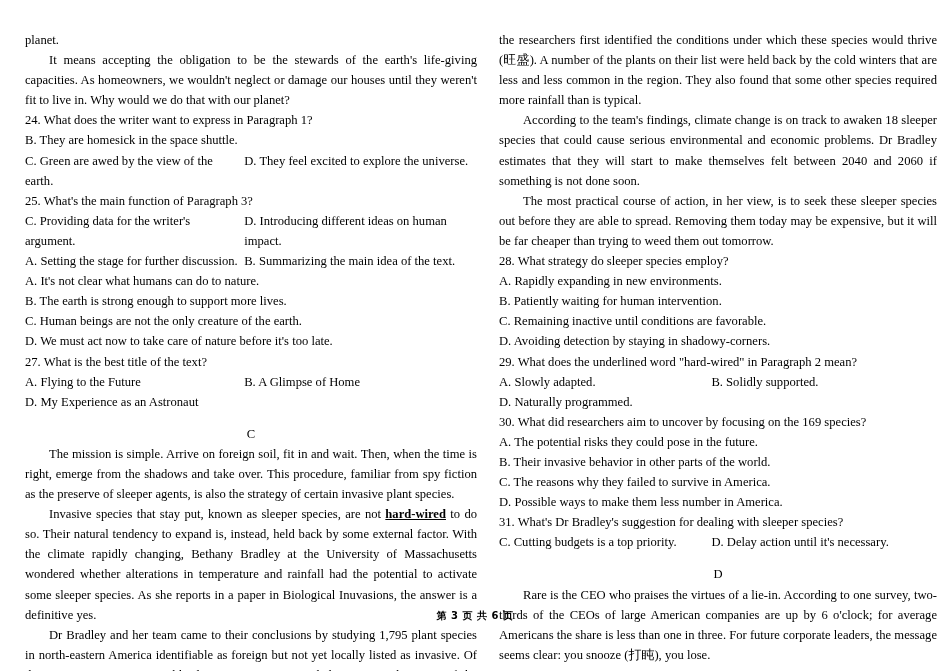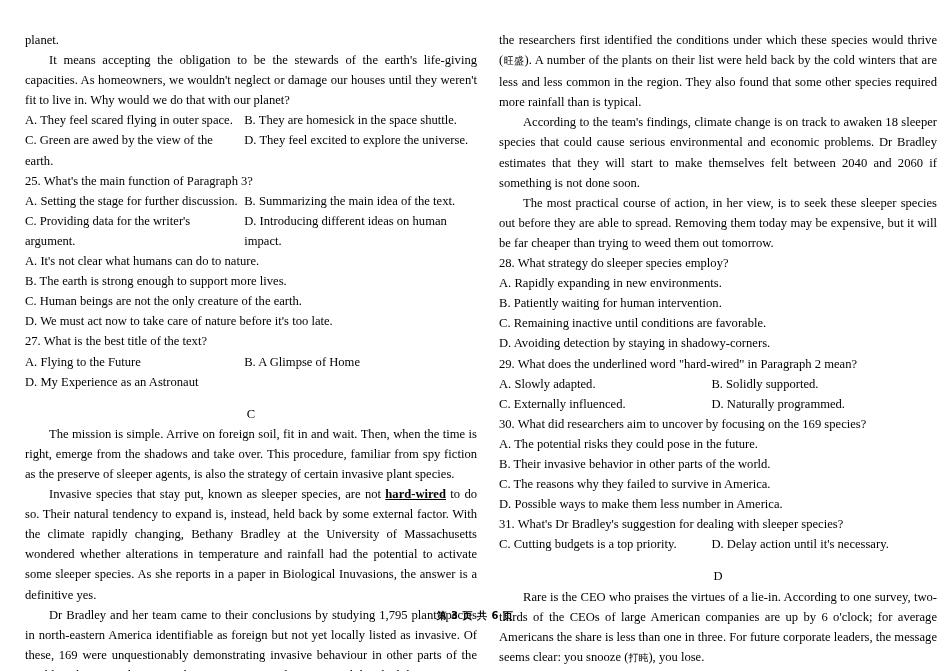--- a/index.html
+++ b/index.html
@@ -70,22 +70,22 @@
     margin: 0;
   }
   .spacer-sm { height: 12px; }
 
   .hardwired {
     font-weight: bold;
     text-decoration: underline;
   }
 
   .cjk {
-    font-family: Liberation Mono, monospace;
-    font-size: 10px;
+    font-family: Liberation Sans, sans-serif;
+    font-size: 13px;
   }
 
   .footer {
     position: absolute;
     left: 0;
     right: 0;
     top: 609px;
     text-align: center;
     font-size: 10px;
     letter-spacing: 0.5px;
@@ -98,37 +98,37 @@
 
 <div class="page">
   <div class="columns">
 
     <div class="col left">
 
       <p class="para cont">planet.</p>
 
       <p class="para indent">It means accepting the obligation to be the stewards of the earth's life-giving capacities. As homeowners, we wouldn't neglect or damage our houses until they weren't fit to live in. Why would we do that with our planet?</p>
 
+      <p class="qline">24. What does the writer want to express in Paragraph 1?</p>
       <div class="opts">
-        <div class="o">A. They feel scared flying in outer space.</div>
         <div class="o wide">B. They are homesick in the space shuttle.</div>
       </div>
       <div class="opts">
         <div class="o">C. Green are awed by the view of the earth.</div>
         <div class="o wide">D. They feel excited to explore the universe.</div>
       </div>
 
       <p class="qline">25. What's the main function of Paragraph 3?</p>
       <div class="opts">
+        <div class="o">C. Providing data for the writer's argument.</div>
+        <div class="o wide">D. Introducing different ideas on human impact.</div>
+      </div>
+      <div class="opts">
         <div class="o">A. Setting the stage for further discussion.</div>
         <div class="o wide">B. Summarizing the main idea of the text.</div>
-      </div>
-      <div class="opts">
-        <div class="o">C. Providing data for the writer's argument.</div>
-        <div class="o wide">D. Introducing different ideas on human impact.</div>
       </div>
 
       <p class="qline">A. It's not clear what humans can do to nature.</p>
       <p class="qline">B. The earth is strong enough to support more lives.</p>
       <p class="qline">C. Human beings are not the only creature of the earth.</p>
       <p class="qline">D. We must act now to take care of nature before it's too late.</p>
 
       <p class="qline">27. What is the best title of the text?</p>
       <div class="opts">
         <div class="o">A. Flying to the Future</div>
@@ -162,21 +162,20 @@
       <p class="qline">B. Patiently waiting for human intervention.</p>
       <p class="qline">C. Remaining inactive until conditions are favorable.</p>
       <p class="qline">D. Avoiding detection by staying in shadowy-corners.</p>
 
       <p class="qline">29. What does the underlined word "hard-wired" in Paragraph 2 mean?</p>
       <div class="opts">
         <div class="o">A. Slowly adapted.</div>
         <div class="o wide">B. Solidly supported.</div>
       </div>
       <div class="opts">
-        <div class="o">C. Externally influenced.</div>
         <div class="o wide">D. Naturally programmed.</div>
       </div>
 
       <p class="qline">30. What did researchers aim to uncover by focusing on the 169 species?</p>
       <p class="qline">A. The potential risks they could pose in the future.</p>
       <p class="qline">B. Their invasive behavior in other parts of the world.</p>
       <p class="qline">C. The reasons why they failed to survive in America.</p>
       <p class="qline">D. Possible ways to make them less number in America.</p>
 
       <p class="qline">31. What's Dr Bradley's suggestion for dealing with sleeper species?</p>

